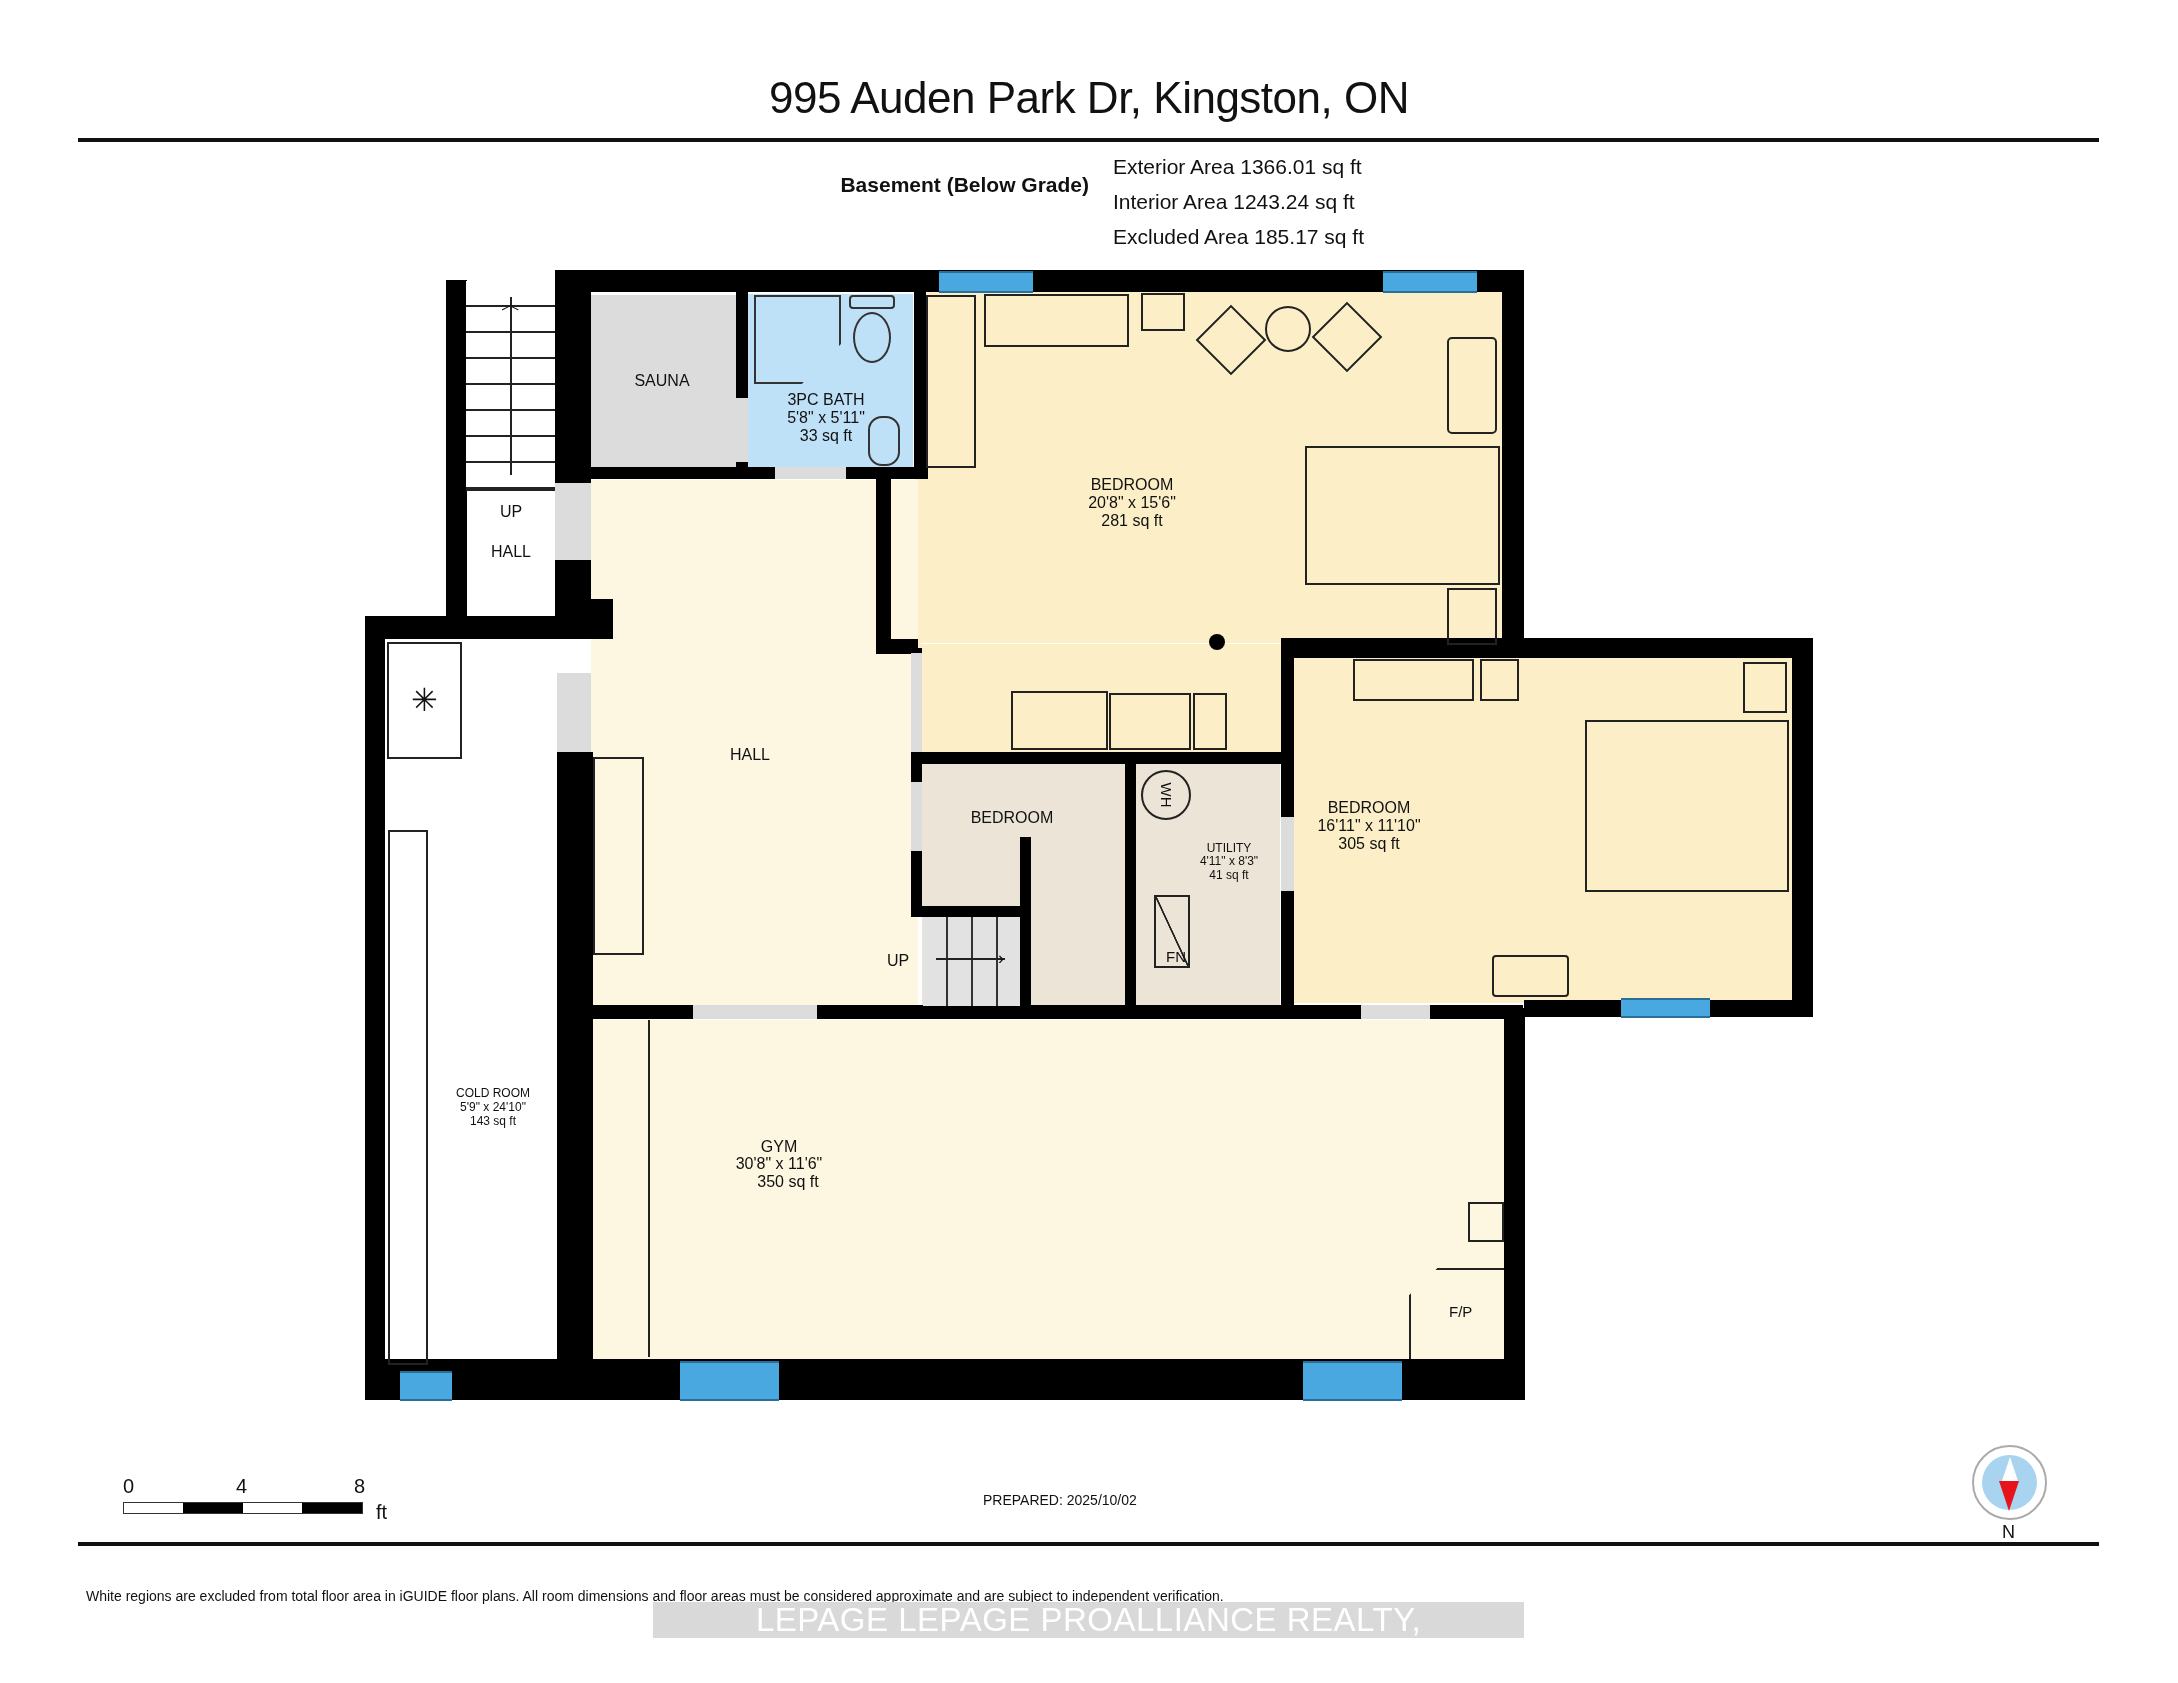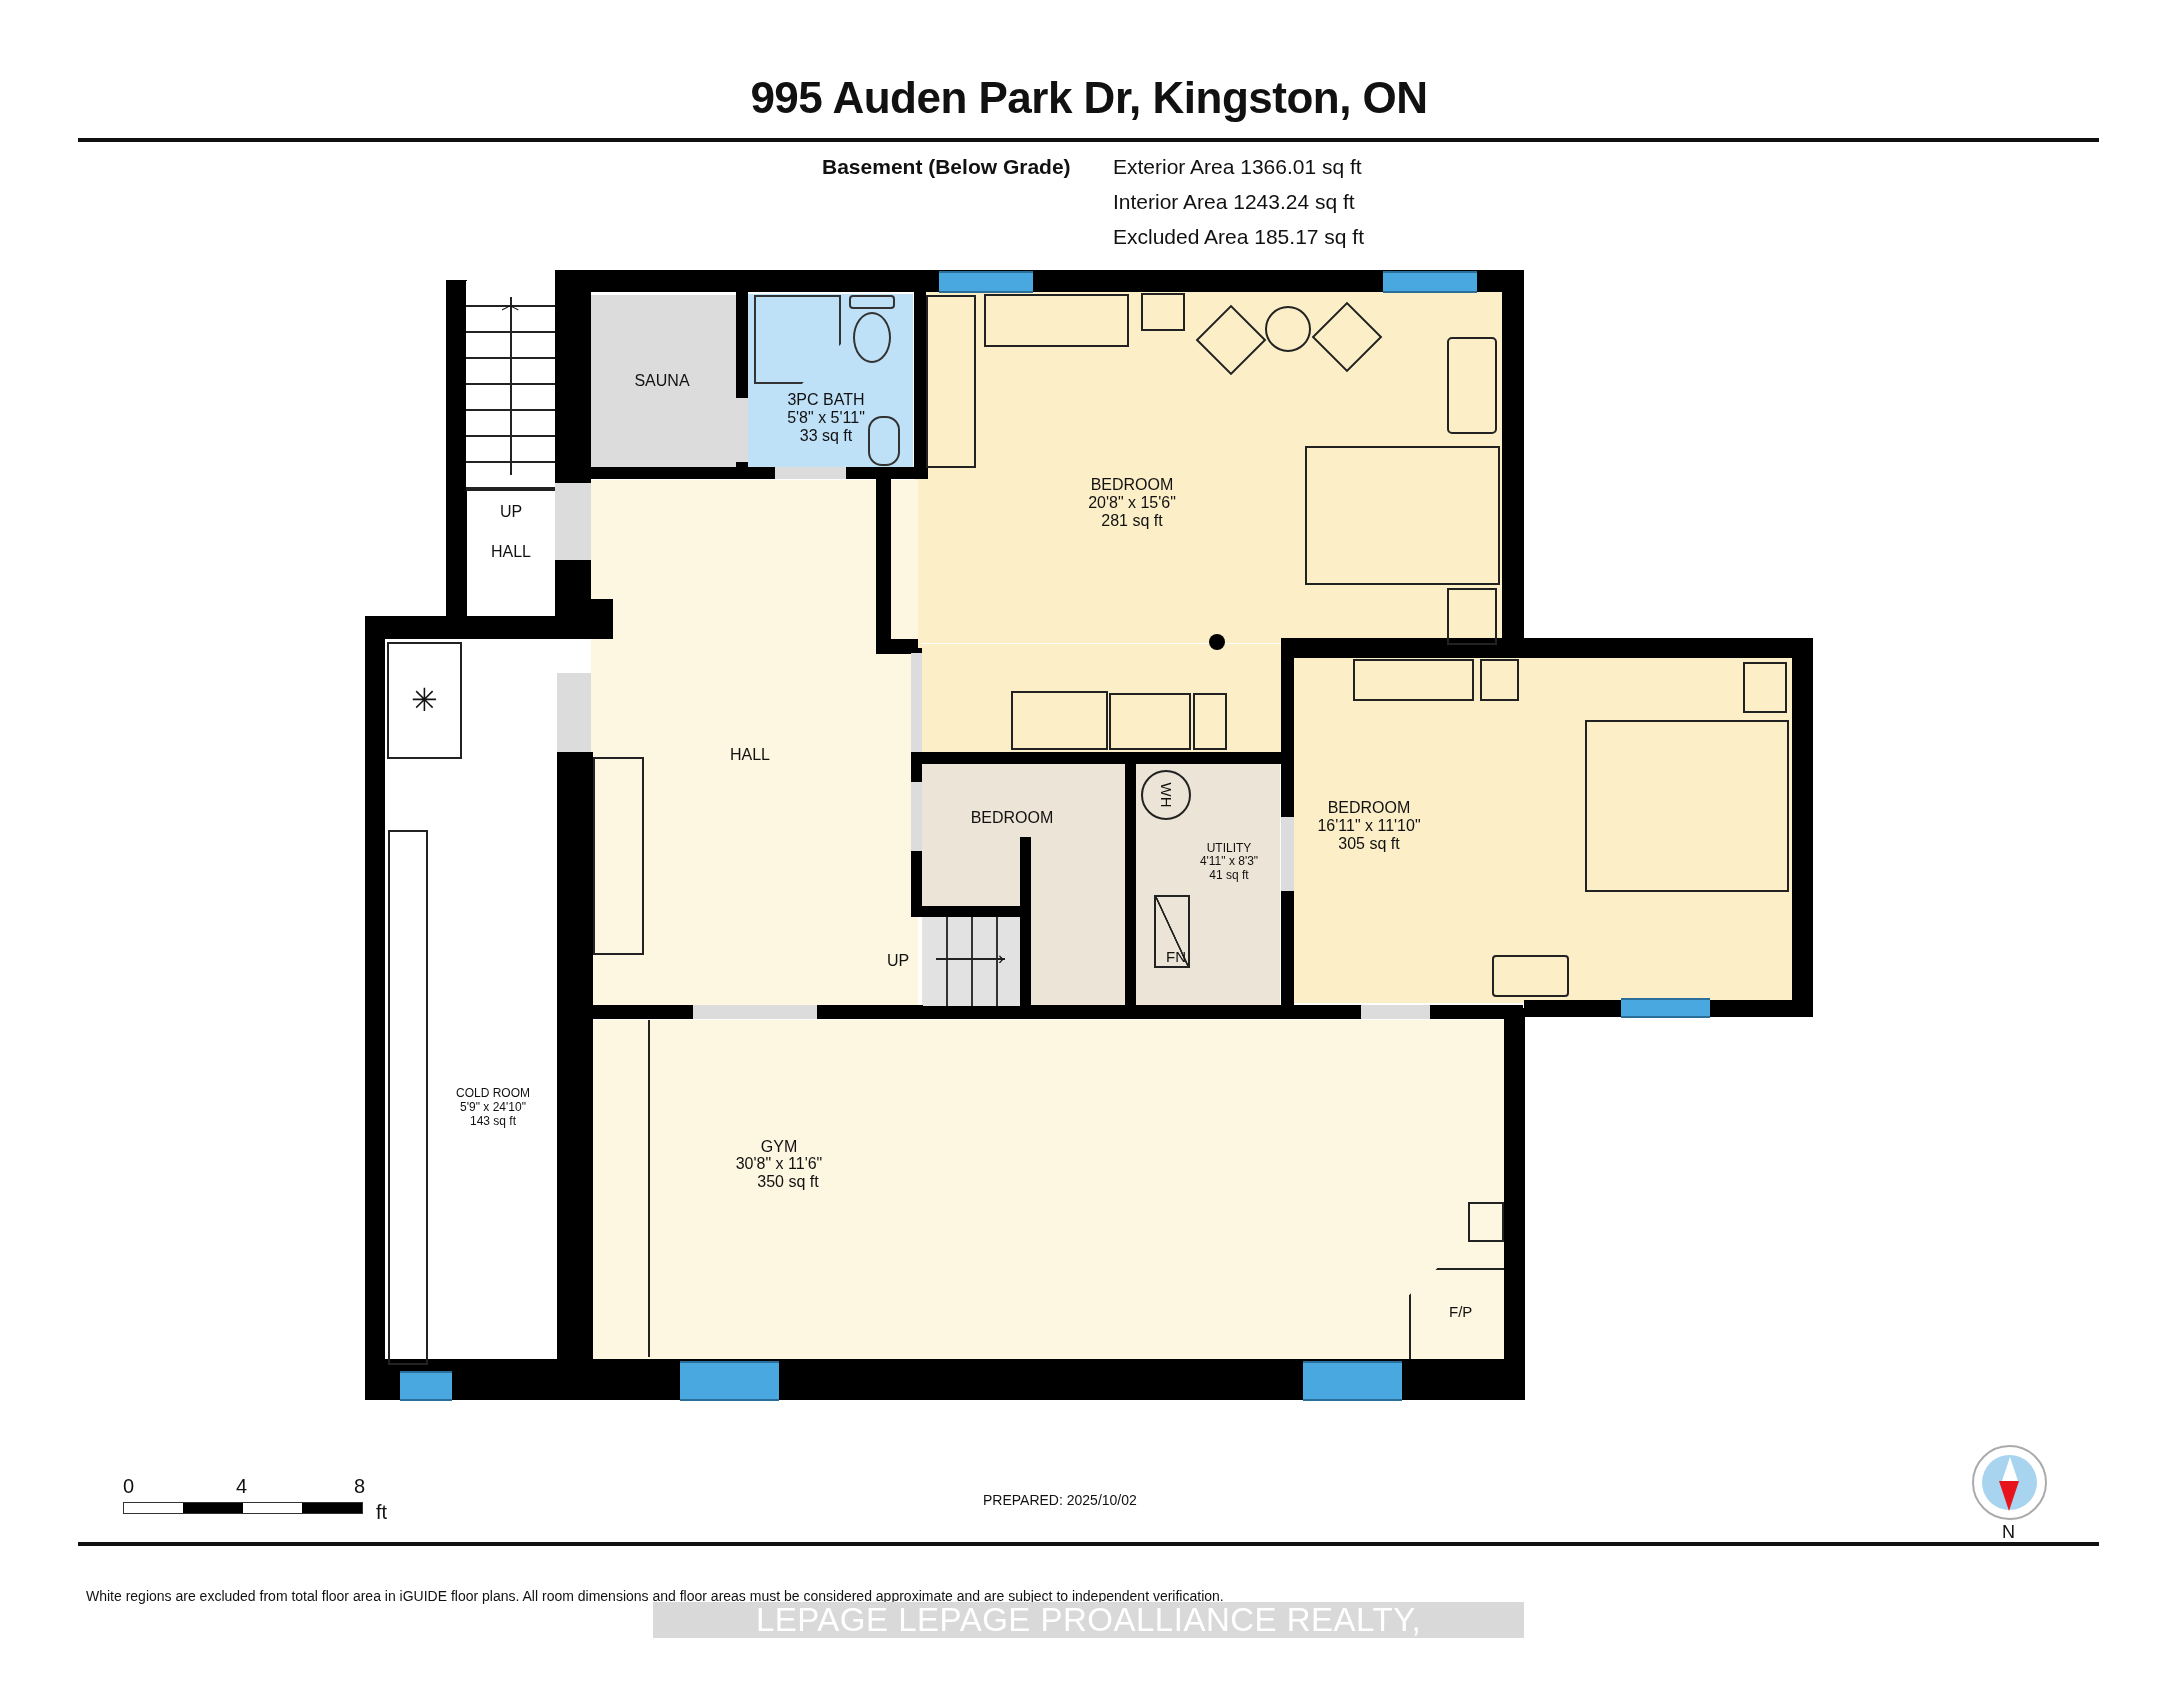--- a/index.html
+++ b/index.html
@@ -1,38 +1,38 @@
 <!DOCTYPE html>
 <html><head>
 <meta charset="utf-8">
 <style>
   html, body { margin:0; padding:0; background:#ffffff; }
   body { width:2178px; height:1683px; position:relative; overflow:hidden; font-family:"Liberation Sans", sans-serif; color:#111; }
   .abs { position:absolute; }
-  .title { left:0; width:2178px; top:73px; text-align:center; font-weight:bold; font-size:44px; letter-spacing:-0.5px; }
+  .title { left:0; width:2178px; top:73px; text-align:center; font-weight:normal; font-size:44px; letter-spacing:-0.5px; }
   .rule { left:78px; width:2021px; height:4px; background:#111; }
   .area-label { font-size:21px; }
   .area-head { font-weight:bold; font-size:21px; }
   .wall { position:absolute; background:#000; }
   .room { position:absolute; }
   .win { position:absolute; background:#4aa8e0; border-top:2px solid #2a6f9a; border-bottom:2px solid #2a6f9a; }
   .rlabel { position:absolute; text-align:center; font-size:16px; line-height:18px; white-space:nowrap; transform:translateX(-50%); }
   .rlabel.small { font-size:12px; line-height:14px; }
   .door { position:absolute; background:#dcdcdc; }
   .furn { position:absolute; border:2px solid #222; background:transparent; box-sizing:border-box; }
   .footer-note { font-size:14px; left:86px; top:1588px; }
   .watermark { left:653px; top:1602px; width:871px; height:36px; background:#d9d9d9; color:#fff; font-size:33px; text-align:center; line-height:36px; letter-spacing:0.5px; }
 </style>
 </head>
 <body>
 
 <div class="abs title">995 Auden Park Dr, Kingston, ON</div>
 <div class="abs rule" style="top:138px;"></div>
 
-<div class="abs area-head" style="left:822px; top:155px; width:267px; text-align:left;">Basement (Below Grade)</div>
+<div class="abs area-head" style="left:822px; top:173px; width:267px; text-align:right;">Basement (Below Grade)</div>
 <div class="abs area-label" style="left:1113px; top:155px;text-align:right;">Exterior Area 1366.01 sq ft</div>
 <div class="abs area-label" style="left:1113px; top:190px;">Interior Area 1243.24 sq ft</div>
 <div class="abs area-label" style="left:1113px; top:225px;">Excluded Area 185.17 sq ft</div>
 
 <div class="abs" style="left:0; top:0; width:2178px; height:1485px;">
 
   <div class="room" style="left:915px; top:292px; width:589px; height:351px; background:#fcefc8;"></div>
   <div class="room" style="left:915px; top:644px; width:366px; height:109px; background:#fcefc8;"></div>
   <div class="room" style="left:891px; top:495px; width:30px; height:149px; background:#fcefc8;"></div>
   <div class="room" style="left:1294px; top:656px; width:498px; height:347px; background:#fcefc8;"></div>

